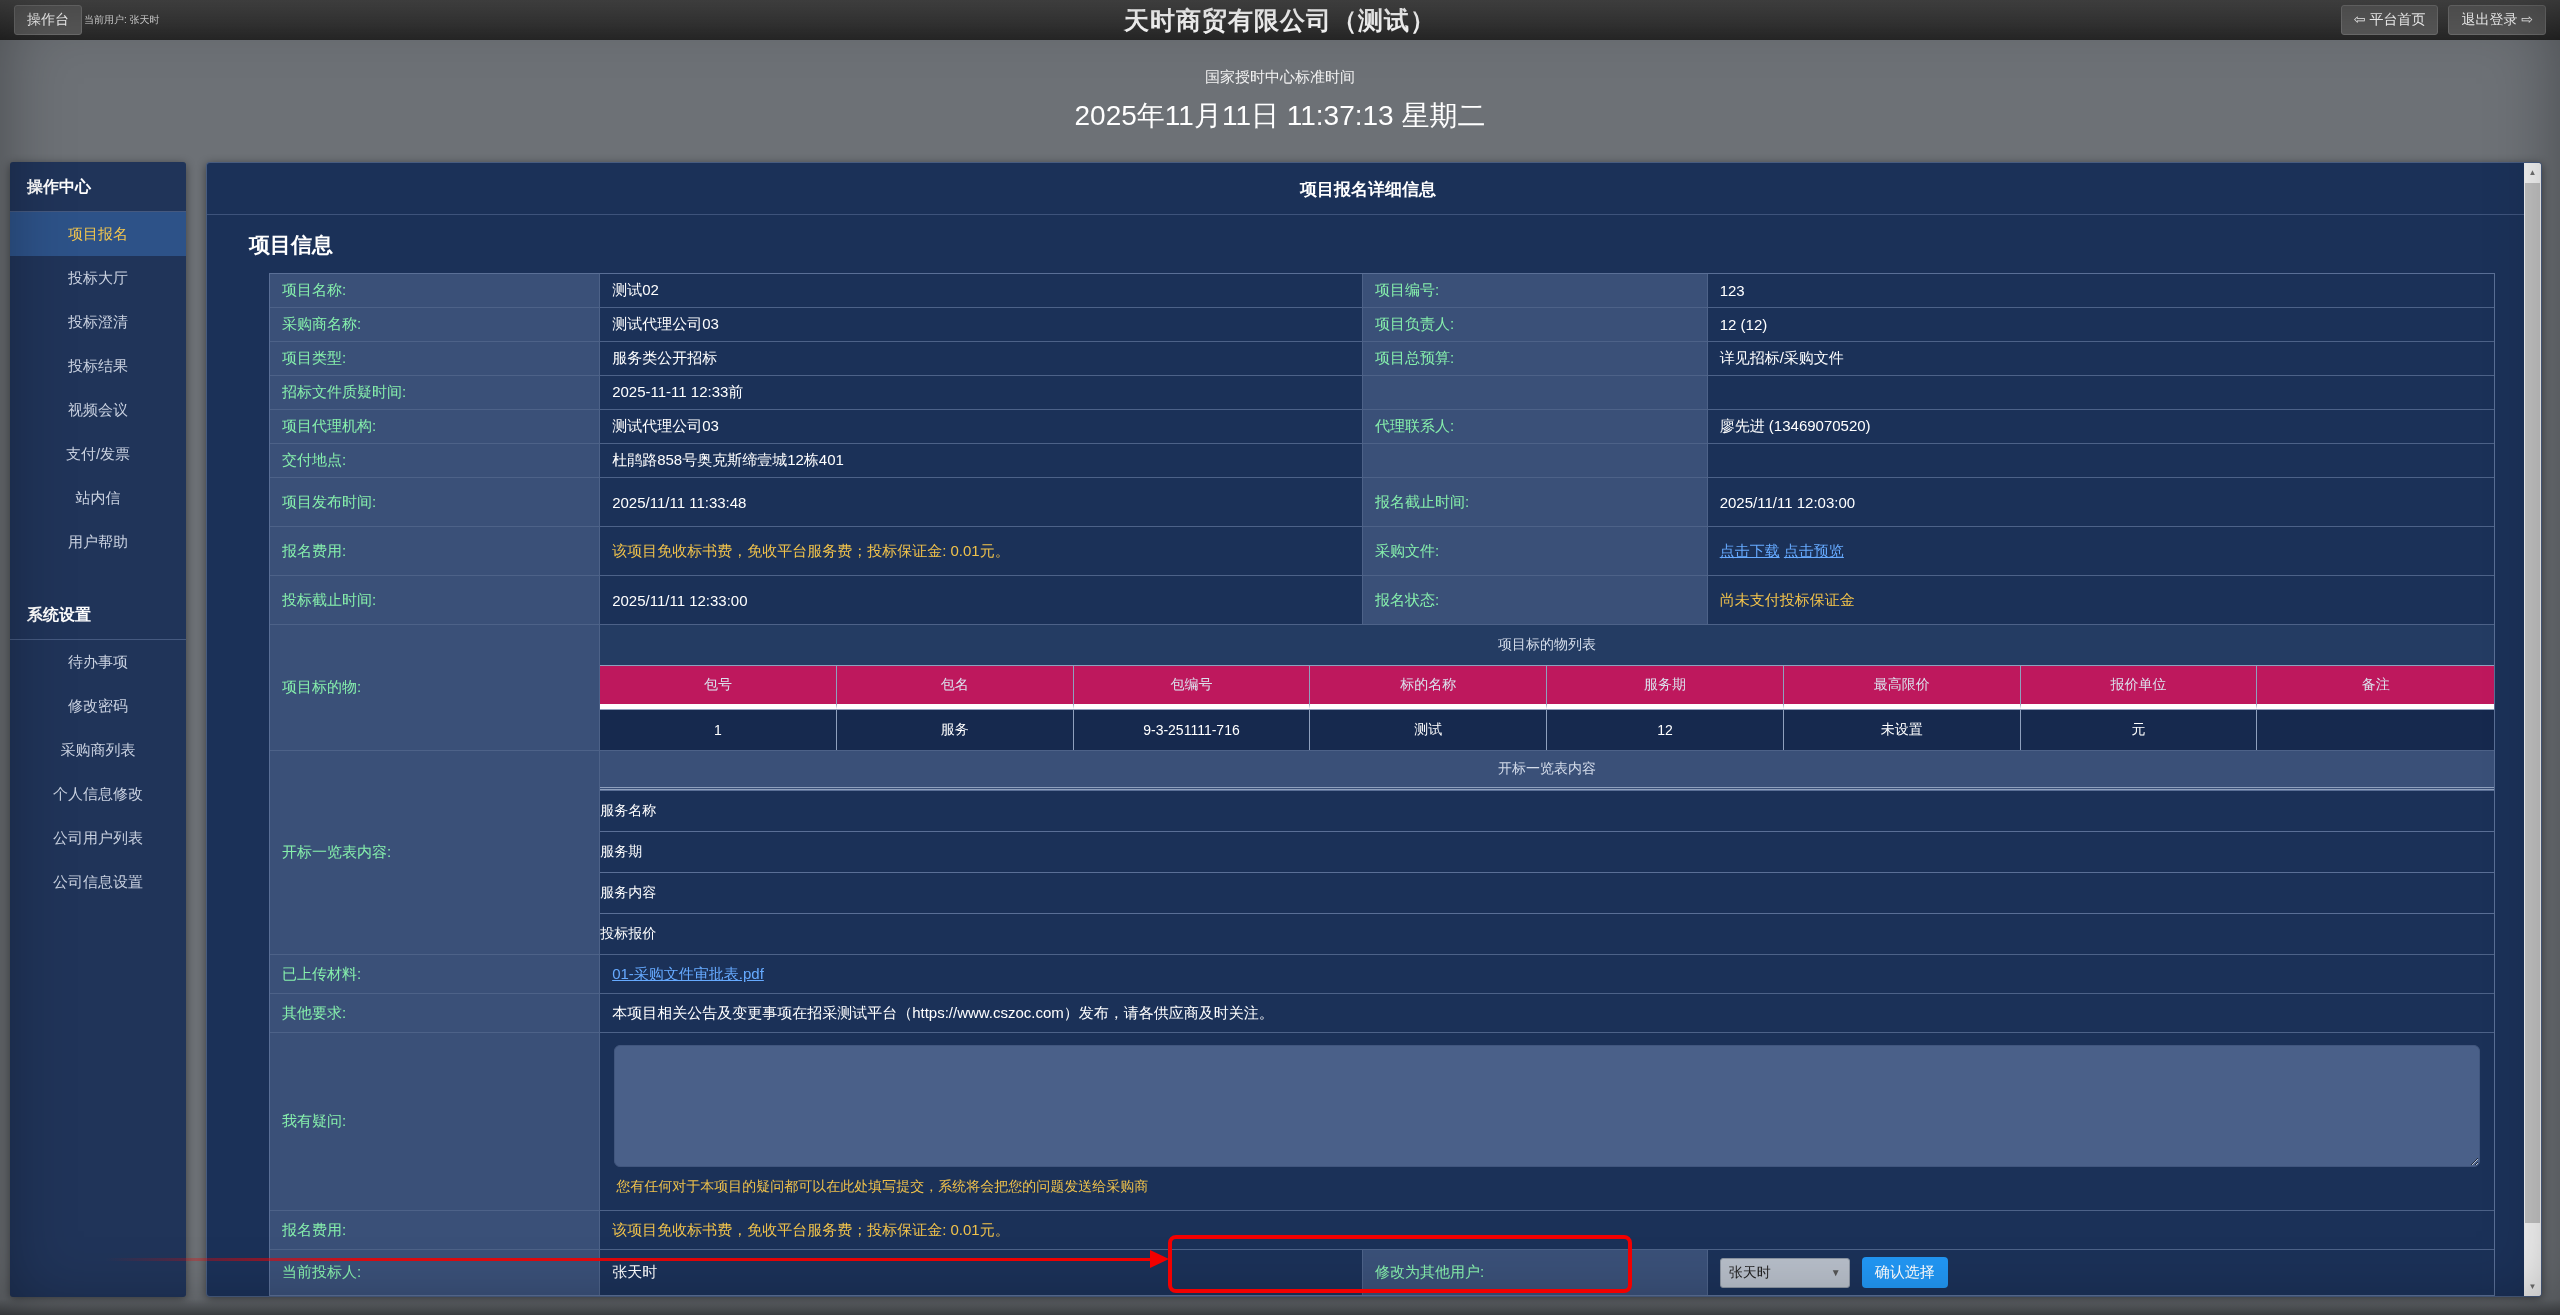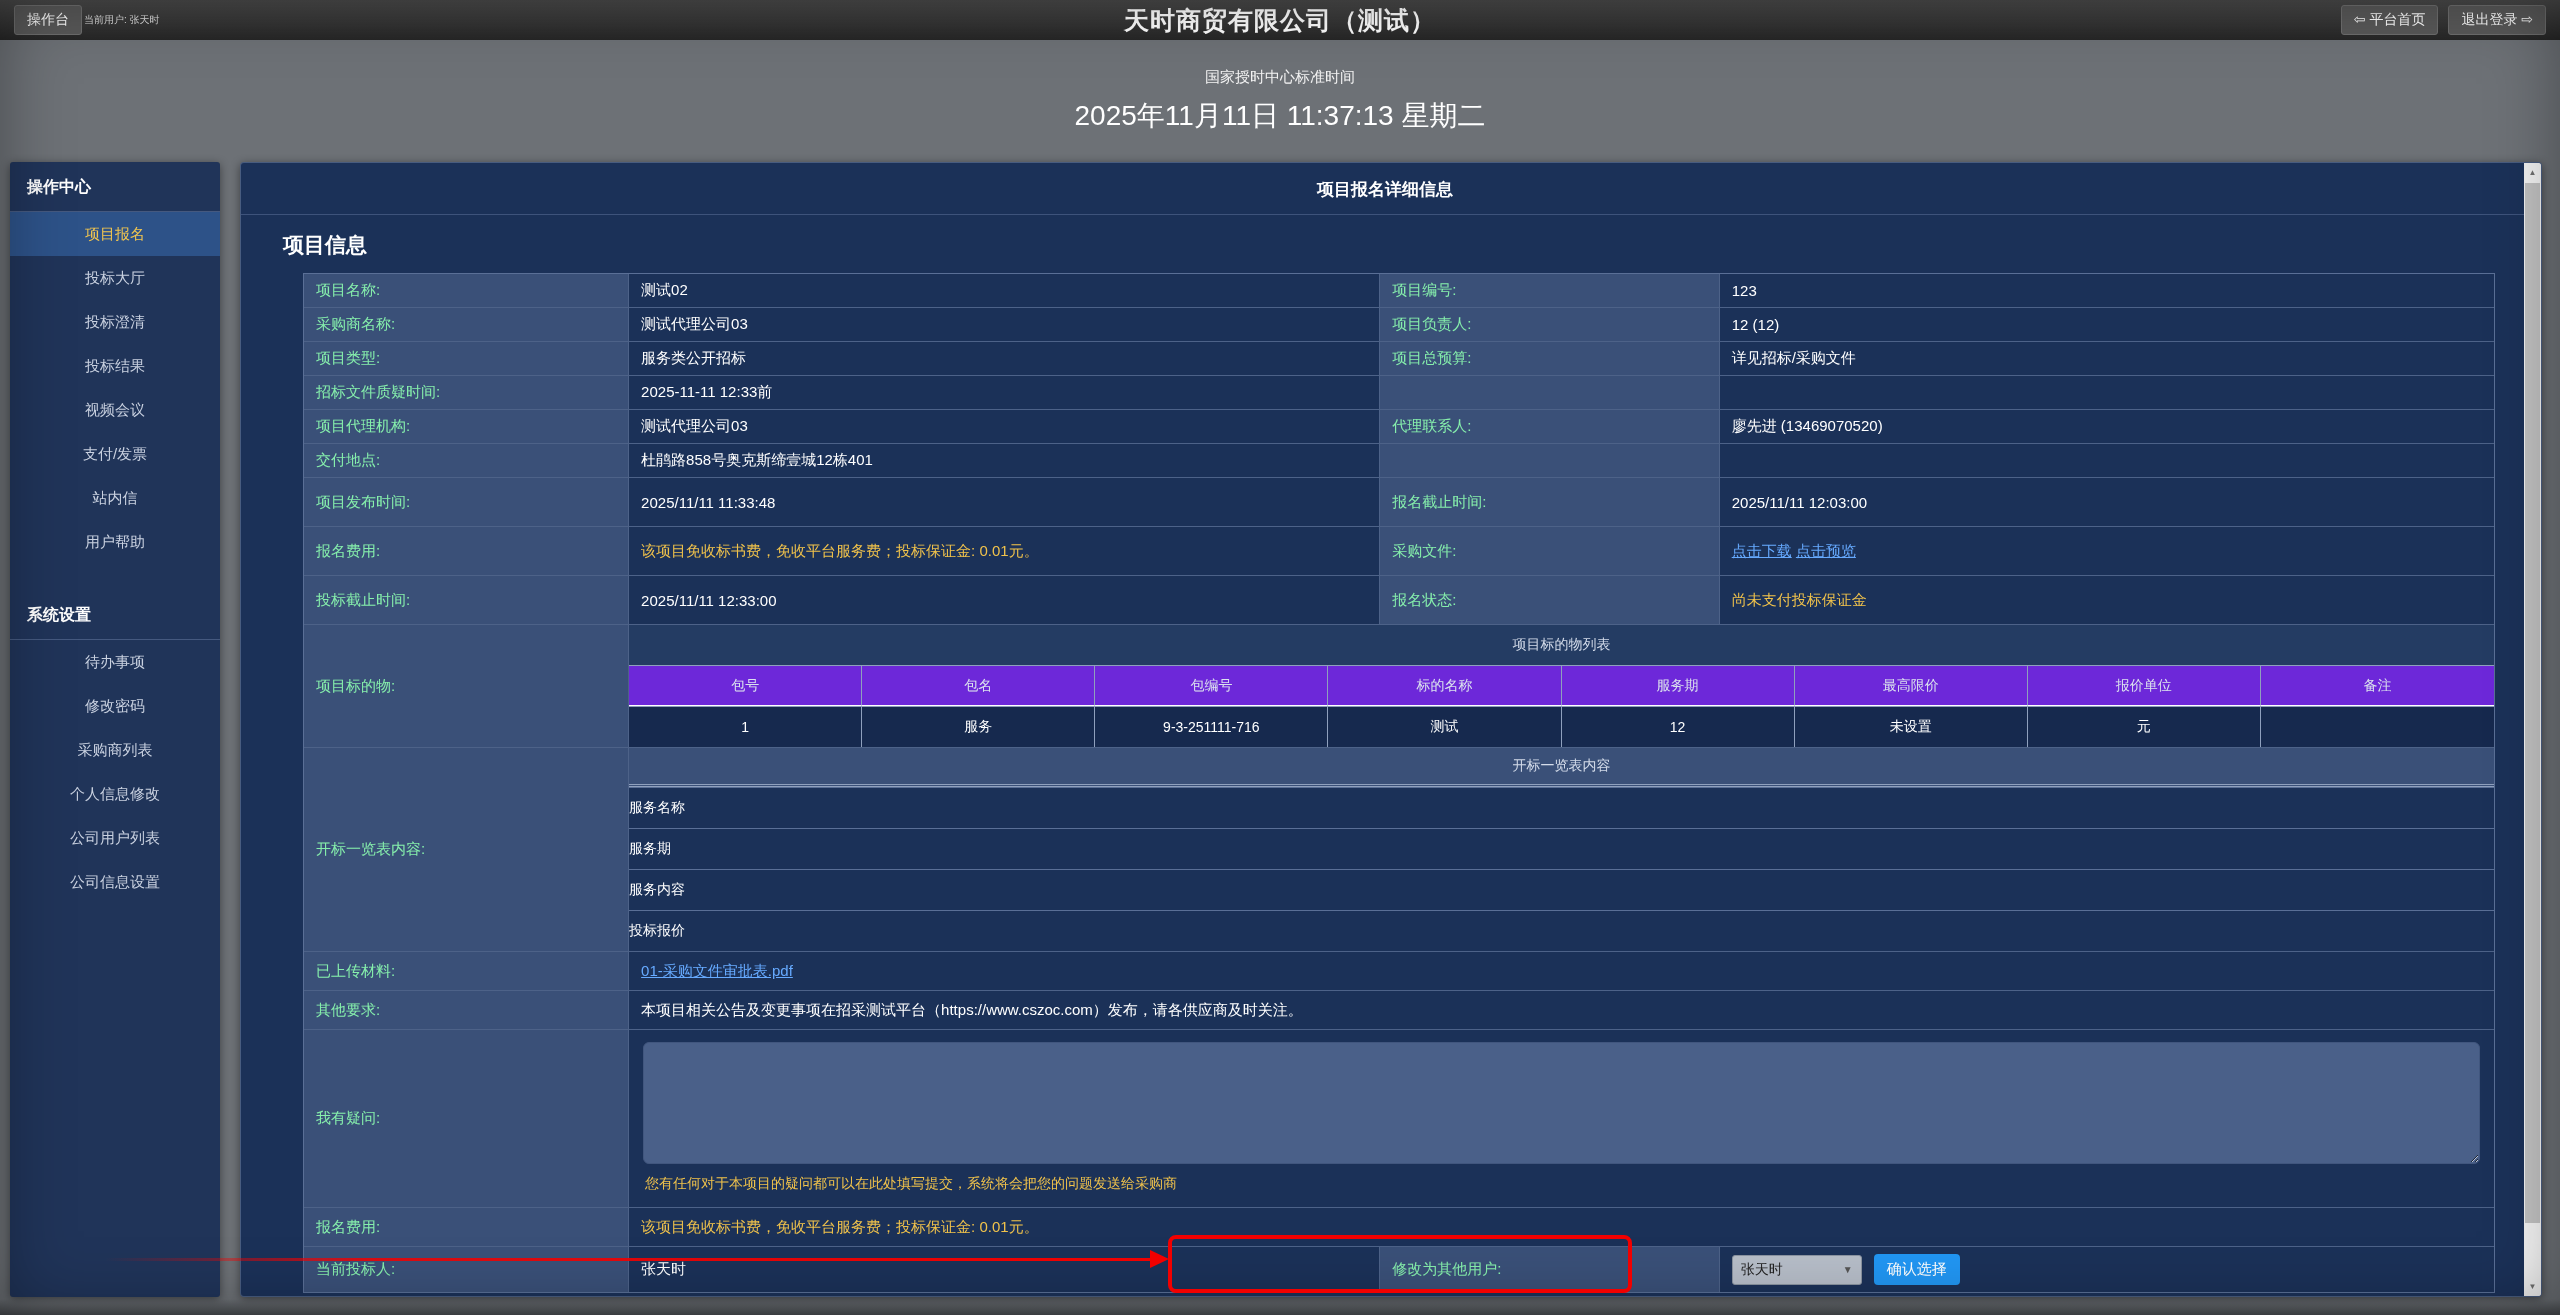--- a/index.html
+++ b/index.html
@@ -24,21 +24,21 @@
   }
   .tb-right { margin-left:auto; display:flex; gap:10px; }
   
   .clockstrip { height:122px; display:flex; flex-direction:column; align-items:center; justify-content:center; gap:10px; }
   .clock-label { font-size:15px; color:#f4f4f4; }
   .clock-time { font-size:28px; color:#fff; }
   
   .content { position:absolute; top:162px; left:10px; right:18px; bottom:18px; display:flex; gap:20px; }
   
   .sidebar {
-    width:210px; background:#203459; border-radius:3px; box-shadow:0 2px 10px rgba(0,0,0,.45);
+    width:176px; background:#203459; border-radius:3px; box-shadow:0 2px 10px rgba(0,0,0,.45);
     padding-bottom:20px; flex-shrink:0;
   }
   .side-header {
     padding:15px 17px 13px; font-size:16px; font-weight:bold; color:#fff;
     border-bottom:1px solid #45597f;
   }
   .side-header.second { margin-top:26px; }
   .side-item {
     height:44px; line-height:44px; text-align:center; font-size:15px; color:#c9d1e0; cursor:pointer;
   }
@@ -65,21 +65,21 @@
   a.lnk { color:#66aaff; text-decoration:underline; cursor:pointer; }
   .span3 { grid-column:2 / 5; padding:0; display:block; }
   
   .inner-caption { text-align:center; font-size:14px; color:#d4dcea; padding:11px 0; background:#243c63; }
   .goods-grid { display:grid; grid-template-columns:repeat(8,1fr); border-top:1px solid #8fa0bd; }
   .goods-grid .g {
     text-align:center; padding:10px 4px; font-size:14px; border-right:1px solid #8fa0bd;
     display:flex; align-items:center; justify-content:center; min-height:40px;
   }
   .goods-grid .g:last-child { border-right:none; }
-  .goods-head .g { background:#6d28d9; color:#dbe2ee; border-bottom:1px solid #ffffff;font-family:Liberation Serif, serif; }
+  .goods-head .g { background:#be185d; color:#dbe2ee; border-bottom:5px solid #ffffff;font-family:Liberation Serif, serif; }
   .goods-data .g { background:#16294e; border-bottom:none; }
   
   .bid-caption { text-align:center; font-size:14px; color:#d4dcea; padding:9px 0; background:#3a5078; border-bottom:3px double #8fa0bd; }
   .bid-row { text-align:left; font-size:14px; padding:11px 0; border-top:1px solid #5a6f96; }
   .bid-row:first-of-type { border-top:none; }
   
   .q-wrap { padding:12px 14px 8px; }
   .q-textarea {
     width:100%; height:122px; background:#4a6089; border:1px solid #41567e; border-radius:6px;
     resize:both; color:#fff; font-size:15px; font-family:"Liberation Sans",sans-serif; padding:8px; outline:none;

